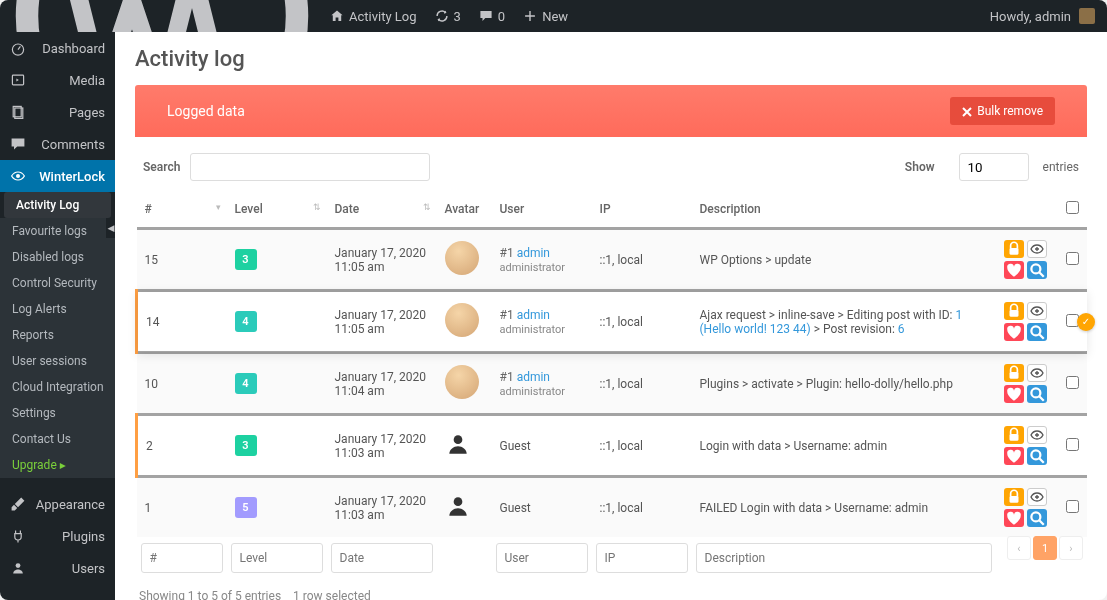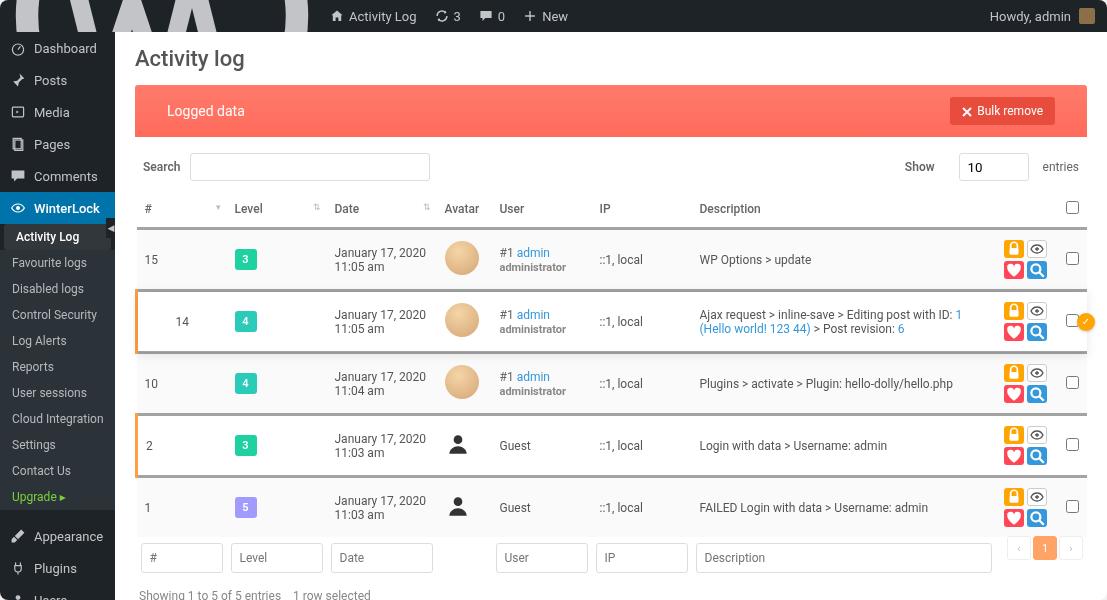--- a/index.html
+++ b/index.html
@@ -7,21 +7,21 @@
 
 .admin-bar { background: #1d2327; color: #c3c4c7; height: 32px; display: flex; align-items: center; padding: 0 12px; font-size: 13px; }
 .admin-bar-left { display: flex; align-items: center; gap: 18px; }
 .admin-bar-item { display: flex; align-items: center; gap: 5px; cursor: pointer; color: #c3c4c7; }
 .admin-bar-right { margin-left: auto; display: flex; align-items: center; gap: 8px; }
 .mini-avatar { width: 16px; height: 16px; background: #8b6f47; border-radius: 2px; }
 
 .layout { display: flex; height: 568px; }
 
 .sidebar { width: 115px; background: #1d2327; color: #c3c4c7; font-size: 13px; overflow-y: auto; position: relative; }
-.sidebar-item { padding: 8px 10px; display: flex; align-items: center; gap: 8px; cursor: pointer; }
+.sidebar-item { padding: 8px 10px; display: flex; align-items: center; gap: 8px; cursor: pointer; justify-content: space-between; }
 .sidebar-item.current { background: #0073aa; color: #fff; font-weight: 500; }
 .sidebar-item.sub { background: #2c3338; padding: 6px 10px 6px 12px; font-size: 12px; color: #b4b9be; }
 .sidebar-item.sub.active { background: #32373c; color: #fff; font-weight: 500; border-radius: 3px; margin: 0 4px; }
 .sidebar-item.sub.upgrade { color: #7ad03a; }
 .side-icon { width: 16px; height: 16px; display: inline-flex; align-items: center; justify-content: center; fill: currentColor; }
 .collapse-btn { position: absolute; right: -1px; top: 186px; width: 10px; height: 20px; background: #1d2327; color:#c3c4c7; display:flex;align-items:center;justify-content:center; font-size:9px;}
 
 .content { flex: 1; background: #fff; padding: 14px 20px 10px 20px; overflow: hidden auto; position: relative; }
 .page-title { font-size: 22px; color: #555; font-weight: 500; margin-bottom: 14px; }
 
@@ -35,34 +35,34 @@
 .show-group { margin-left: auto; display: flex; align-items: center; gap: 14px; }
 .show-select { width: 70px; height: 28px; border: 1px solid #ddd; border-radius: 3px; padding: 0 8px; }
 
 .dtable { width: 100%; font-size: 12px; color: #555; border-collapse: collapse; }
 .dtable th { text-align: left; padding: 10px 8px; font-weight: 500; color: #666; position: relative; }
 .sort-caret { position: absolute; right: 6px; color: #bbb; font-size: 9px; }
 .dtable td { padding: 10px 8px; vertical-align: middle; }
 .dtable tbody tr { border-top: 3px solid #a3a3a3; }
 .dtable tbody tr:nth-child(odd) { background: #fafafa; }
 .row-highlight { background: #fff !important; box-shadow: 0 2px 10px rgba(0,0,0,0.1); position: relative; }
-.row-highlight td:first-child { border-left: 3px solid #ff9f43; text-align: center; }
+.row-highlight td:first-child { border-left: 3px solid #ff9f43; }
 .row-warn td:first-child { border-left: 3px solid #ff9f43; }
 
 .level-badge { display: inline-block; min-width: 22px; padding: 4px 6px; border-radius: 3px; color: #fff; text-align: center; font-weight: 600; font-size: 11px; }
 .lv-3 { background: #1dd1a1; }
 .lv-4 { background: #2bcbba; }
 .lv-5 { background: #a29bfe; }
 
 .avatar-img { width: 34px; height: 34px; border-radius: 50%; background: radial-gradient(circle at 40% 30%, #f5d5a8, #d4a574); display: inline-block; }
 .avatar-guest { width: 26px; height: 26px; display:inline-flex; align-items:center; justify-content:center; }
 
 .user-cell .uid { color: #666; }
 .user-cell a { color: #3498db; text-decoration: none; }
-.user-cell .role { color: #888; font-size: 11px; font-weight: bold; }
+.user-cell .role { color: #888; font-size: 11px; }
 
 .desc a { color: #3498db; text-decoration: none; }
 
 .actions { display: flex; flex-wrap: wrap; gap: 3px; width: 46px; }
 .act-btn { width: 20px; height: 18px; border-radius: 3px; display: flex; align-items: center; justify-content: center; cursor: pointer; }
 .act-lock { background: #ffa502; color:#fff; }
 .act-eye { background: #fff; border:1px solid #ccc; color:#555; }
 .act-heart { background: #ff4757; color:#fff; }
 .act-search { background: #3498db; color:#fff; }
 
@@ -132,28 +132,20 @@
             <svg viewBox="0 0 20 20" fill="currentColor">
               <circle cx="10" cy="12" r="7" fill="none" stroke="currentColor" stroke-width="1.5"></circle>
               <path d="M10 12l3-4" stroke="currentColor" stroke-width="1.5"></path>
             </svg>
           </span>
           <span>Dashboard</span>
         </div>
         <div class="sidebar-item">
           <span class="side-icon">
             <svg viewBox="0 0 20 20" fill="currentColor">
-              <path d="M12 2l6 6-3 1-4 4-1 5-3-3-5 5 5-5-3-3 5-1 4-4z"></path>
-            </svg>
-          </span>
-          <span>Posts</span>
-        </div>
-        <div class="sidebar-item">
-          <span class="side-icon">
-            <svg viewBox="0 0 20 20" fill="currentColor">
               <rect x="3" y="4" width="14" height="12" rx="1" fill="none" stroke="currentColor" stroke-width="1.5"></rect>
               <path d="M8 8l3 2-3 2z"></path>
             </svg>
           </span>
           <span>Media</span>
         </div>
         <div class="sidebar-item">
           <span class="side-icon">
             <svg viewBox="0 0 20 20" fill="currentColor">
               <rect x="4" y="3" width="10" height="13" fill="none" stroke="currentColor" stroke-width="1.5"></rect>

